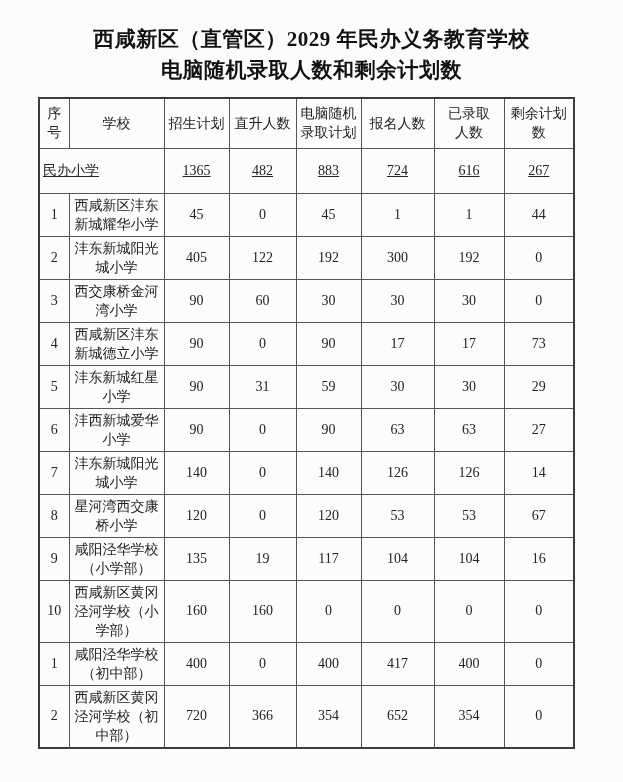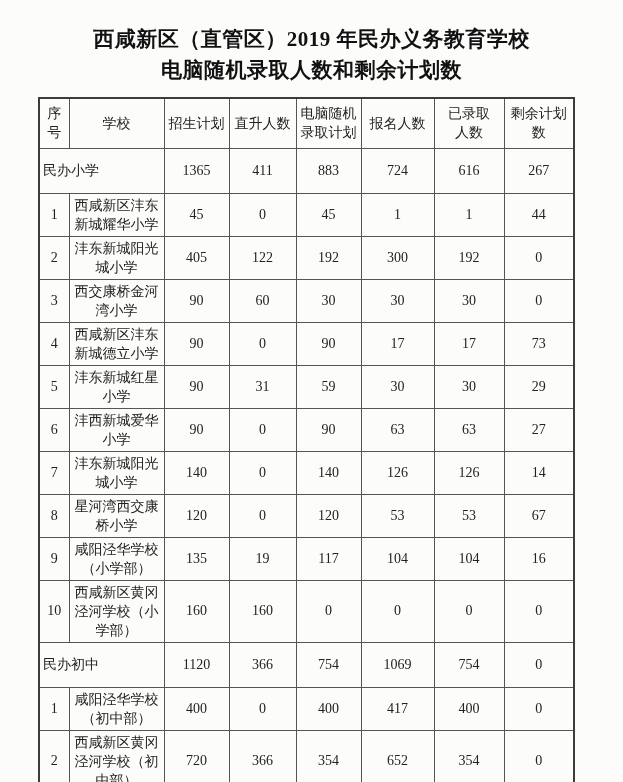--- a/index.html
+++ b/index.html
@@ -50,33 +50,33 @@
     padding: 2px 2px;
   }
   td.seq { text-align: center; }
   td.school {
     text-align: center;
     padding: 2px 3px 2px 6px;
     line-height: 19px;
   }
   td.val { text-align: center; }
   tr.item td { height: 40px; }
-  tr.group td { height: 45px; }
+  tr.group td { height: 45px; text-decoration: underline; }
   td.group-label {
     text-align: left;
     padding-left: 36px;
     line-height: 18px;
   }
 </style>
 </head>
 <body>
 
 <div class="page">
   <div class="title-block">
-    <div class="title-line">西咸新区（直管区）2019 年民办义务教育学校</div>
+    <div class="title-line">西咸新区（直管区）2029 年民办义务教育学校</div>
     <div class="title-line">电脑随机录取人数和剩余计划数</div>
   </div>
 
   <table class="admission">
     <colgroup>
       <col style="width:30px">
         <col style="width:95px">
         <col style="width:65px">
         <col style="width:67px">
       <col style="width:65px">
@@ -97,21 +97,21 @@
           <th>已录取
 人数</th>
           <th>剩余计划
 数</th>
         </tr>
     </thead>
     <tbody>
         <tr class="group">
           <td colspan="2" class="school group-label">民办小学</td>
           <td class="val">1365</td>
-          <td class="val">411</td>
+          <td class="val">482</td>
           <td class="val">883</td>
           <td class="val">724</td>
           <td class="val">616</td>
           <td class="val">267</td>
         </tr>
         <tr class="item">
           <td class="seq">1</td>
           <td class="school">西咸新区沣东新城耀华小学</td>
           <td class="val">45</td>
           <td class="val">0</td>
@@ -203,29 +203,20 @@
         <tr class="item">
           <td class="seq">10</td>
           <td class="school">西咸新区黄冈泾河学校（小学部）</td>
           <td class="val">160</td>
           <td class="val">160</td>
           <td class="val">0</td>
           <td class="val">0</td>
           <td class="val">0</td>
           <td class="val">0</td>
         </tr>
-        <tr class="group">
-          <td colspan="2" class="school group-label">民办初中</td>
-          <td class="val">1120</td>
-          <td class="val">366</td>
-          <td class="val">754</td>
-          <td class="val">1069</td>
-          <td class="val">754</td>
-          <td class="val">0</td>
-        </tr>
         <tr class="item">
           <td class="seq">1</td>
           <td class="school">咸阳泾华学校（初中部）</td>
           <td class="val">400</td>
           <td class="val">0</td>
           <td class="val">400</td>
           <td class="val">417</td>
           <td class="val">400</td>
           <td class="val">0</td>
         </tr>

